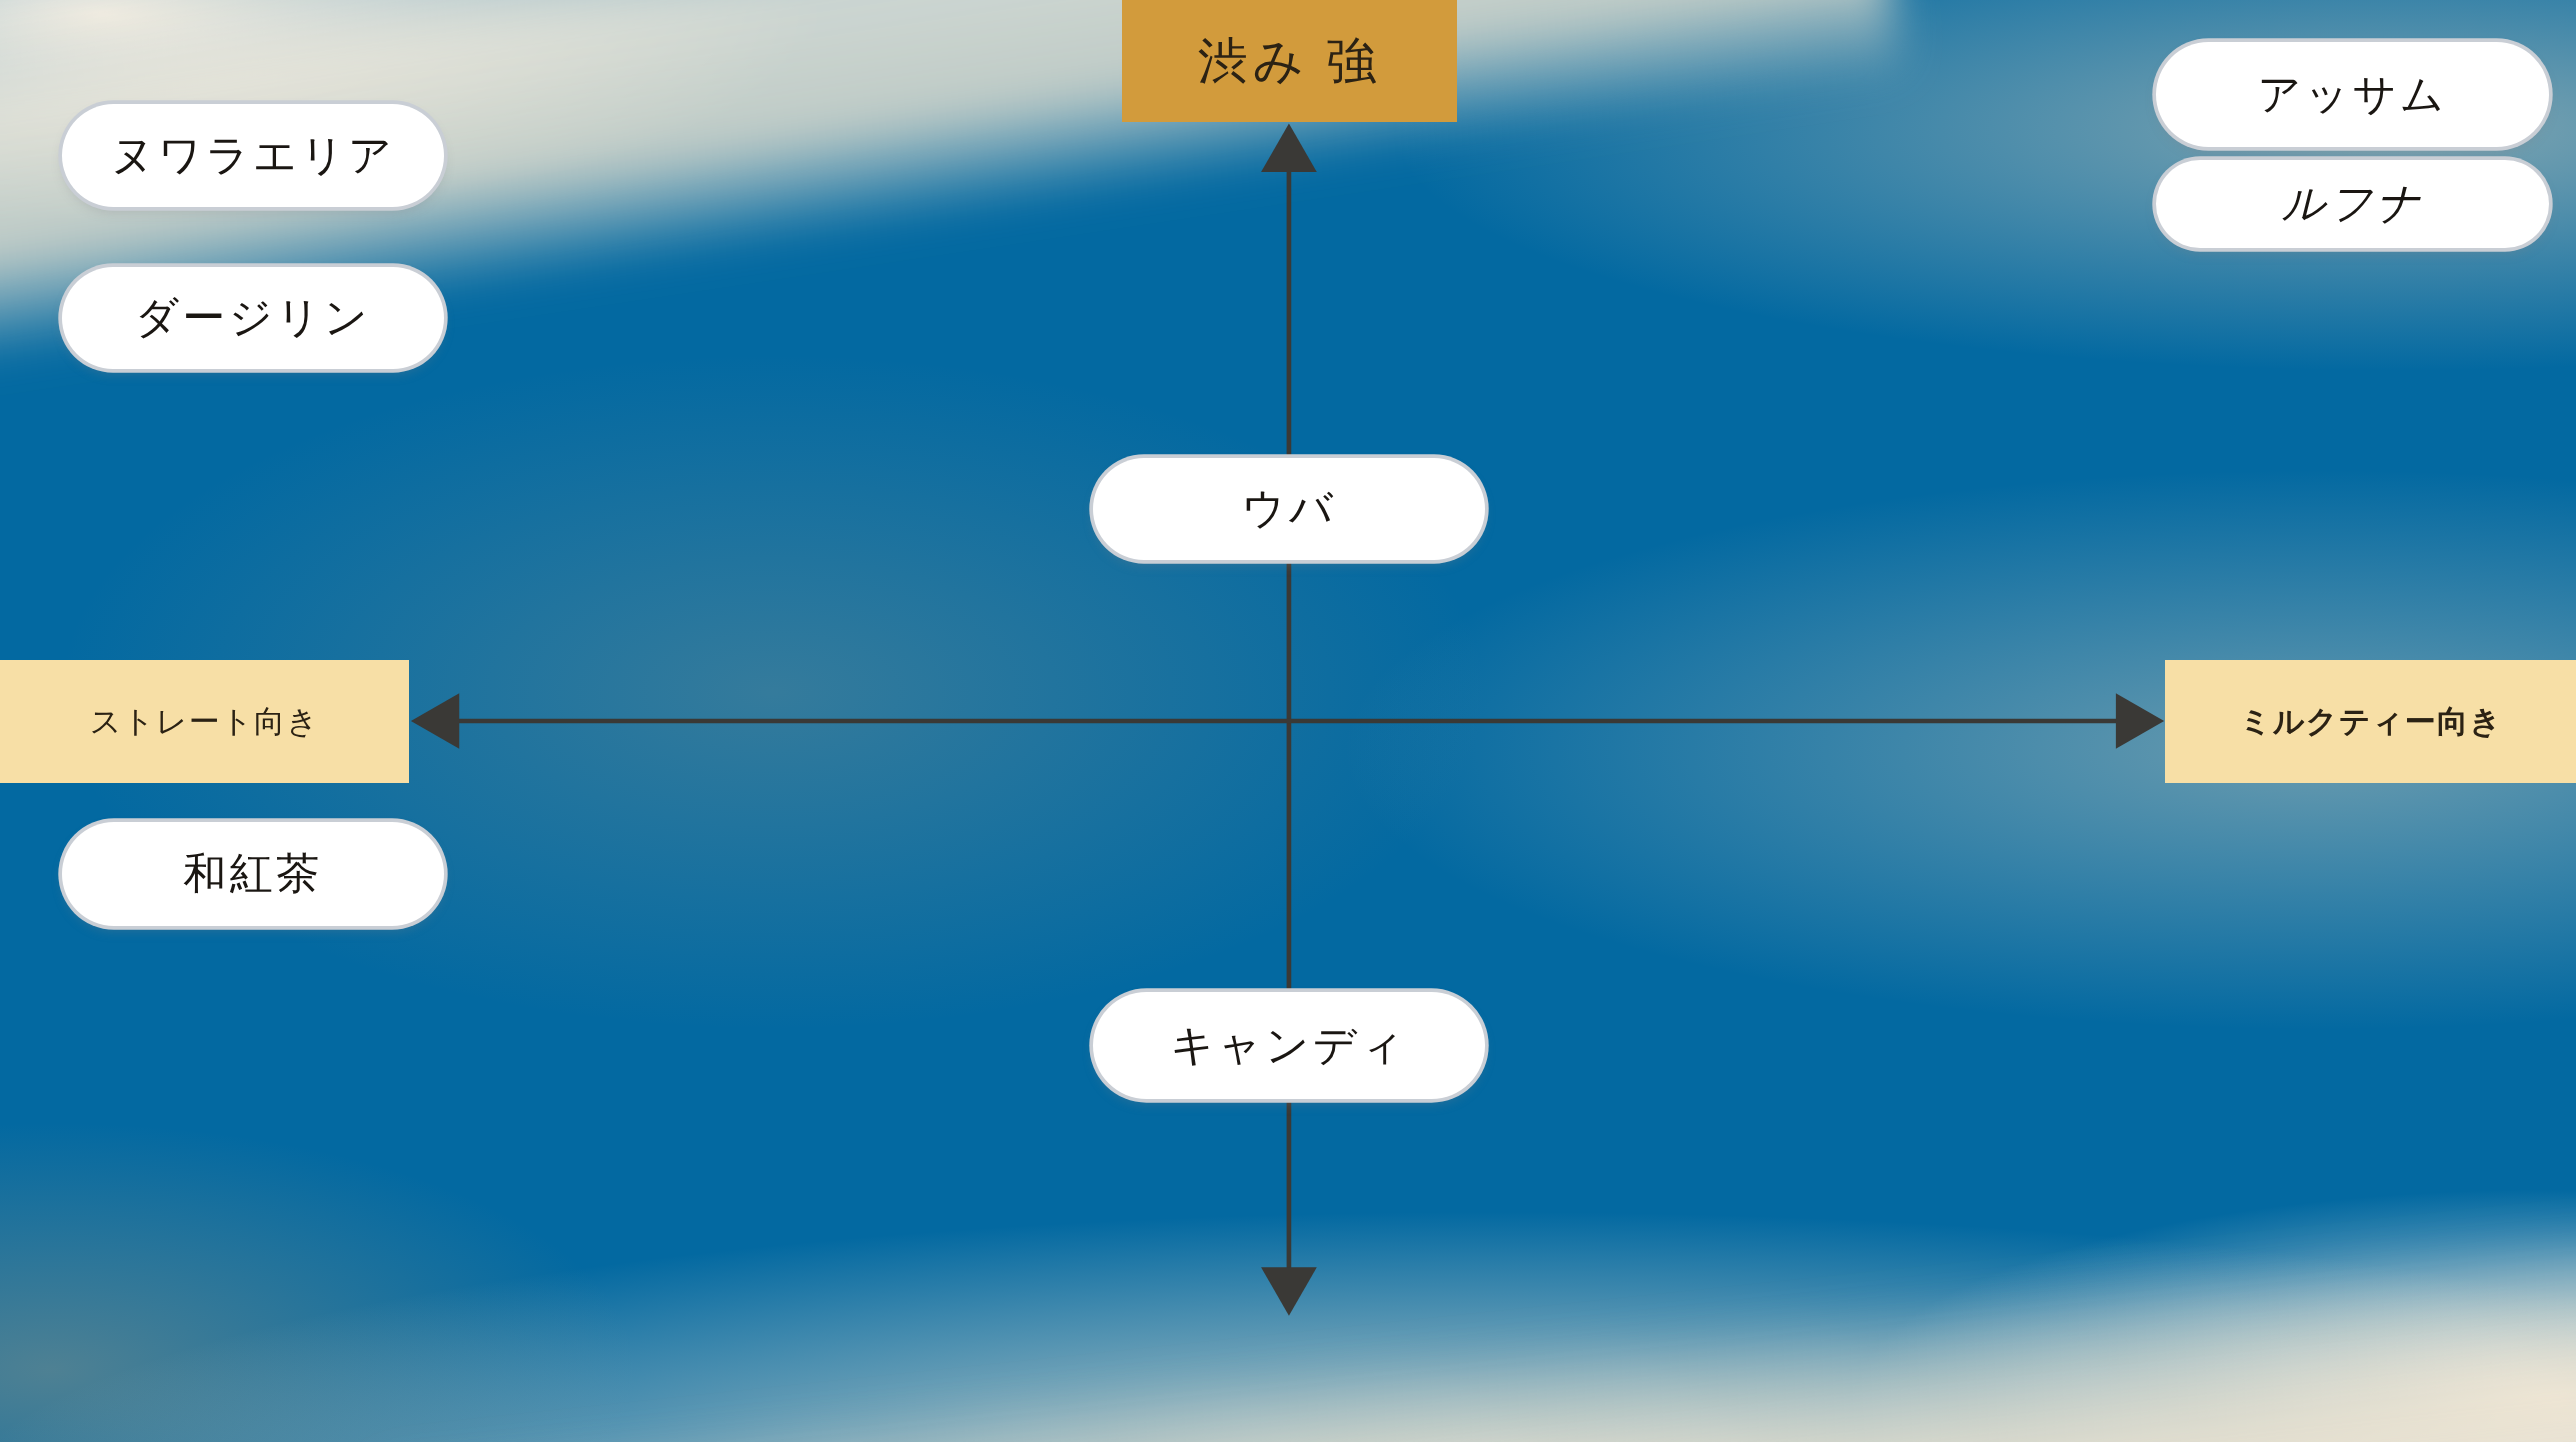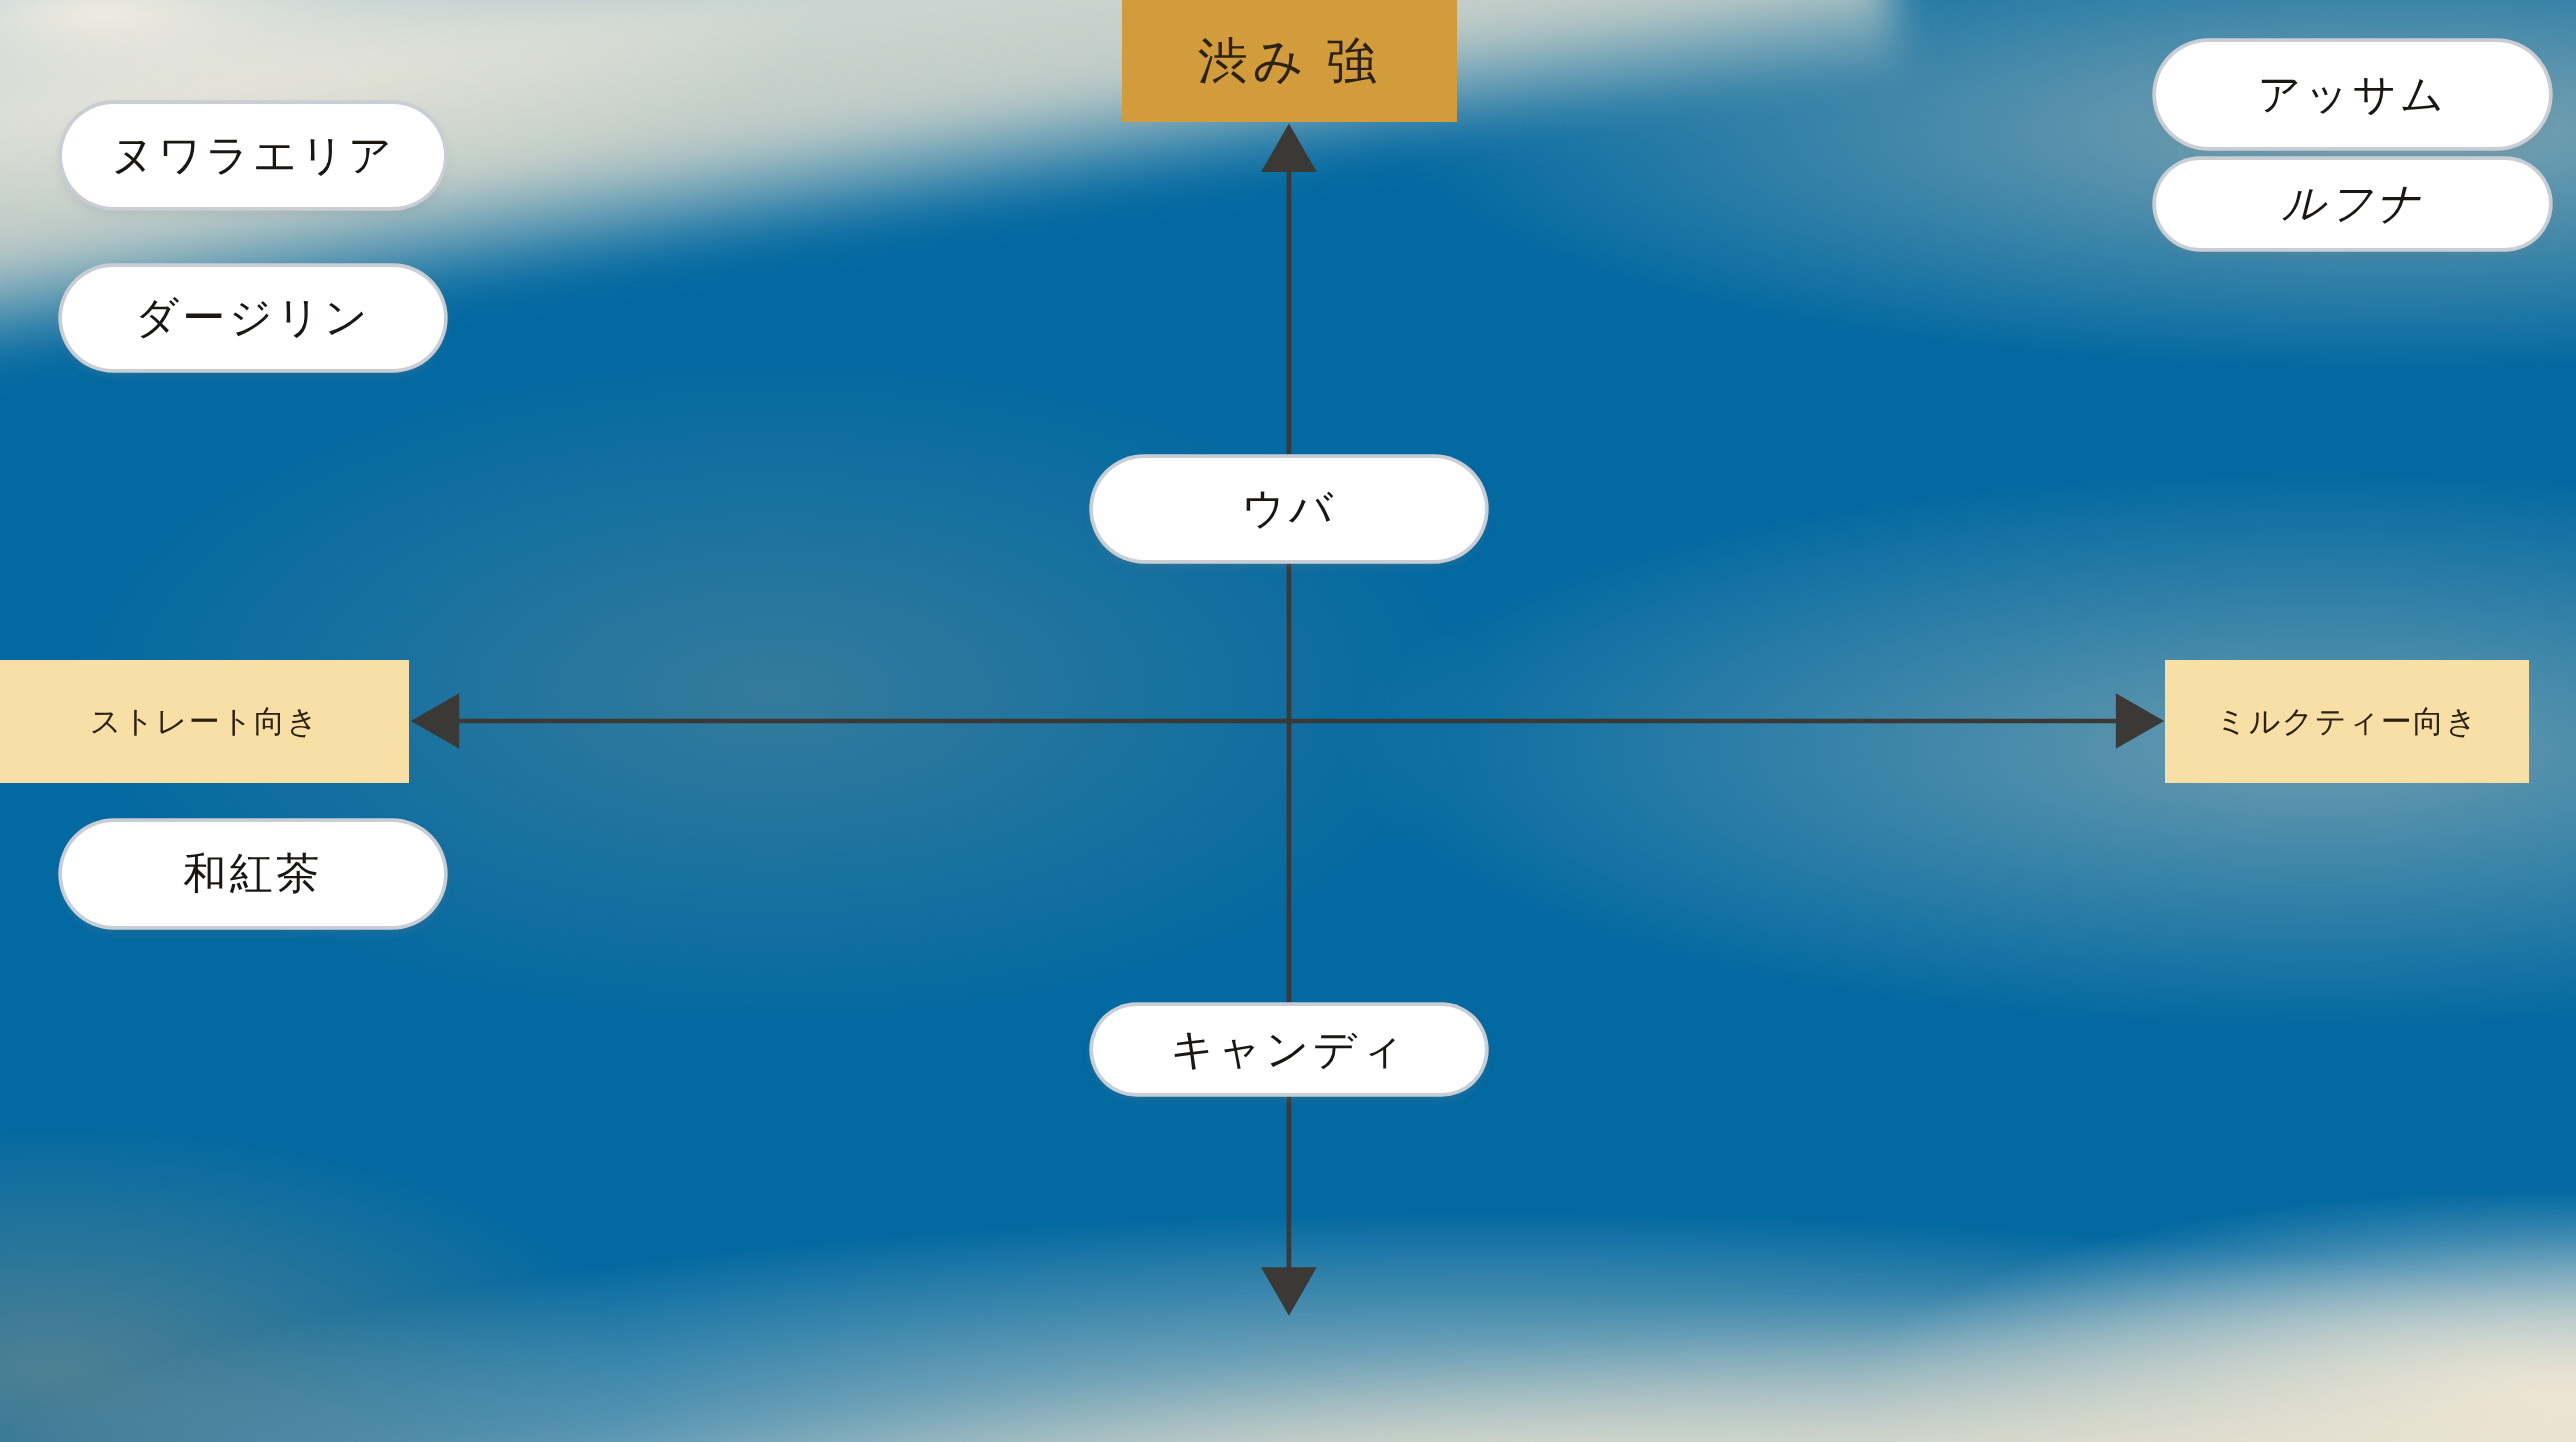--- a/index.html
+++ b/index.html
@@ -87,31 +87,31 @@
     <polygon points="1387,1416 1357,1364 1417,1364" fill="#3A3936"></polygon>
     <polygon points="442,776 494,746 494,806" fill="#3A3936"></polygon>
     <polygon points="2329,776 2277,746 2277,806" fill="#3A3936"></polygon>
   </svg>
 
   <div class="cap cap-gold" style="left:1122px; top:0px; width:335px; height:122px;">渋み 強</div>
 
 
   <div class="cap cap-yellow" style="left:0px; top:660px; width:409px; height:123px;">ストレート向き</div>
 
-  <div class="cap cap-yellow" style="left:2165px; top:660px; width:364px; height:123px;">ミルクティー向き</div>
+  <div class="cap cap-yellow" style="left:2165px; top:660px; width:412px; height:123px;font-weight:bold;">ミルクティー向き</div>
 
   <div class="pill" style="left:62px; top:104px; width:382px; height:103px;">ヌワラエリア</div>
 
   <div class="pill" style="left:62px; top:267px; width:382px; height:102px;">ダージリン</div>
 
   <div class="pill" style="left:2156px; top:42px; width:393px; height:105px;">アッサム</div>
 
   <div class="pill" style="left:2156px; top:160px; width:393px; height:88px;font-style:italic;">ルフナ</div>
 
   <div class="pill" style="left:1093px; top:458px; width:392px; height:102px;">ウバ</div>
 
   <div class="pill" style="left:62px; top:822px; width:382px; height:104px;">和紅茶</div>
 
 
-  <div class="pill" style="left:1093px; top:992px; width:392px; height:87px;margin-top:14px;">キャンディ</div>
+  <div class="pill" style="left:1093px; top:992px; width:392px; height:107px;">キャンディ</div>
 
 </div>
 
 
 </body></html>

